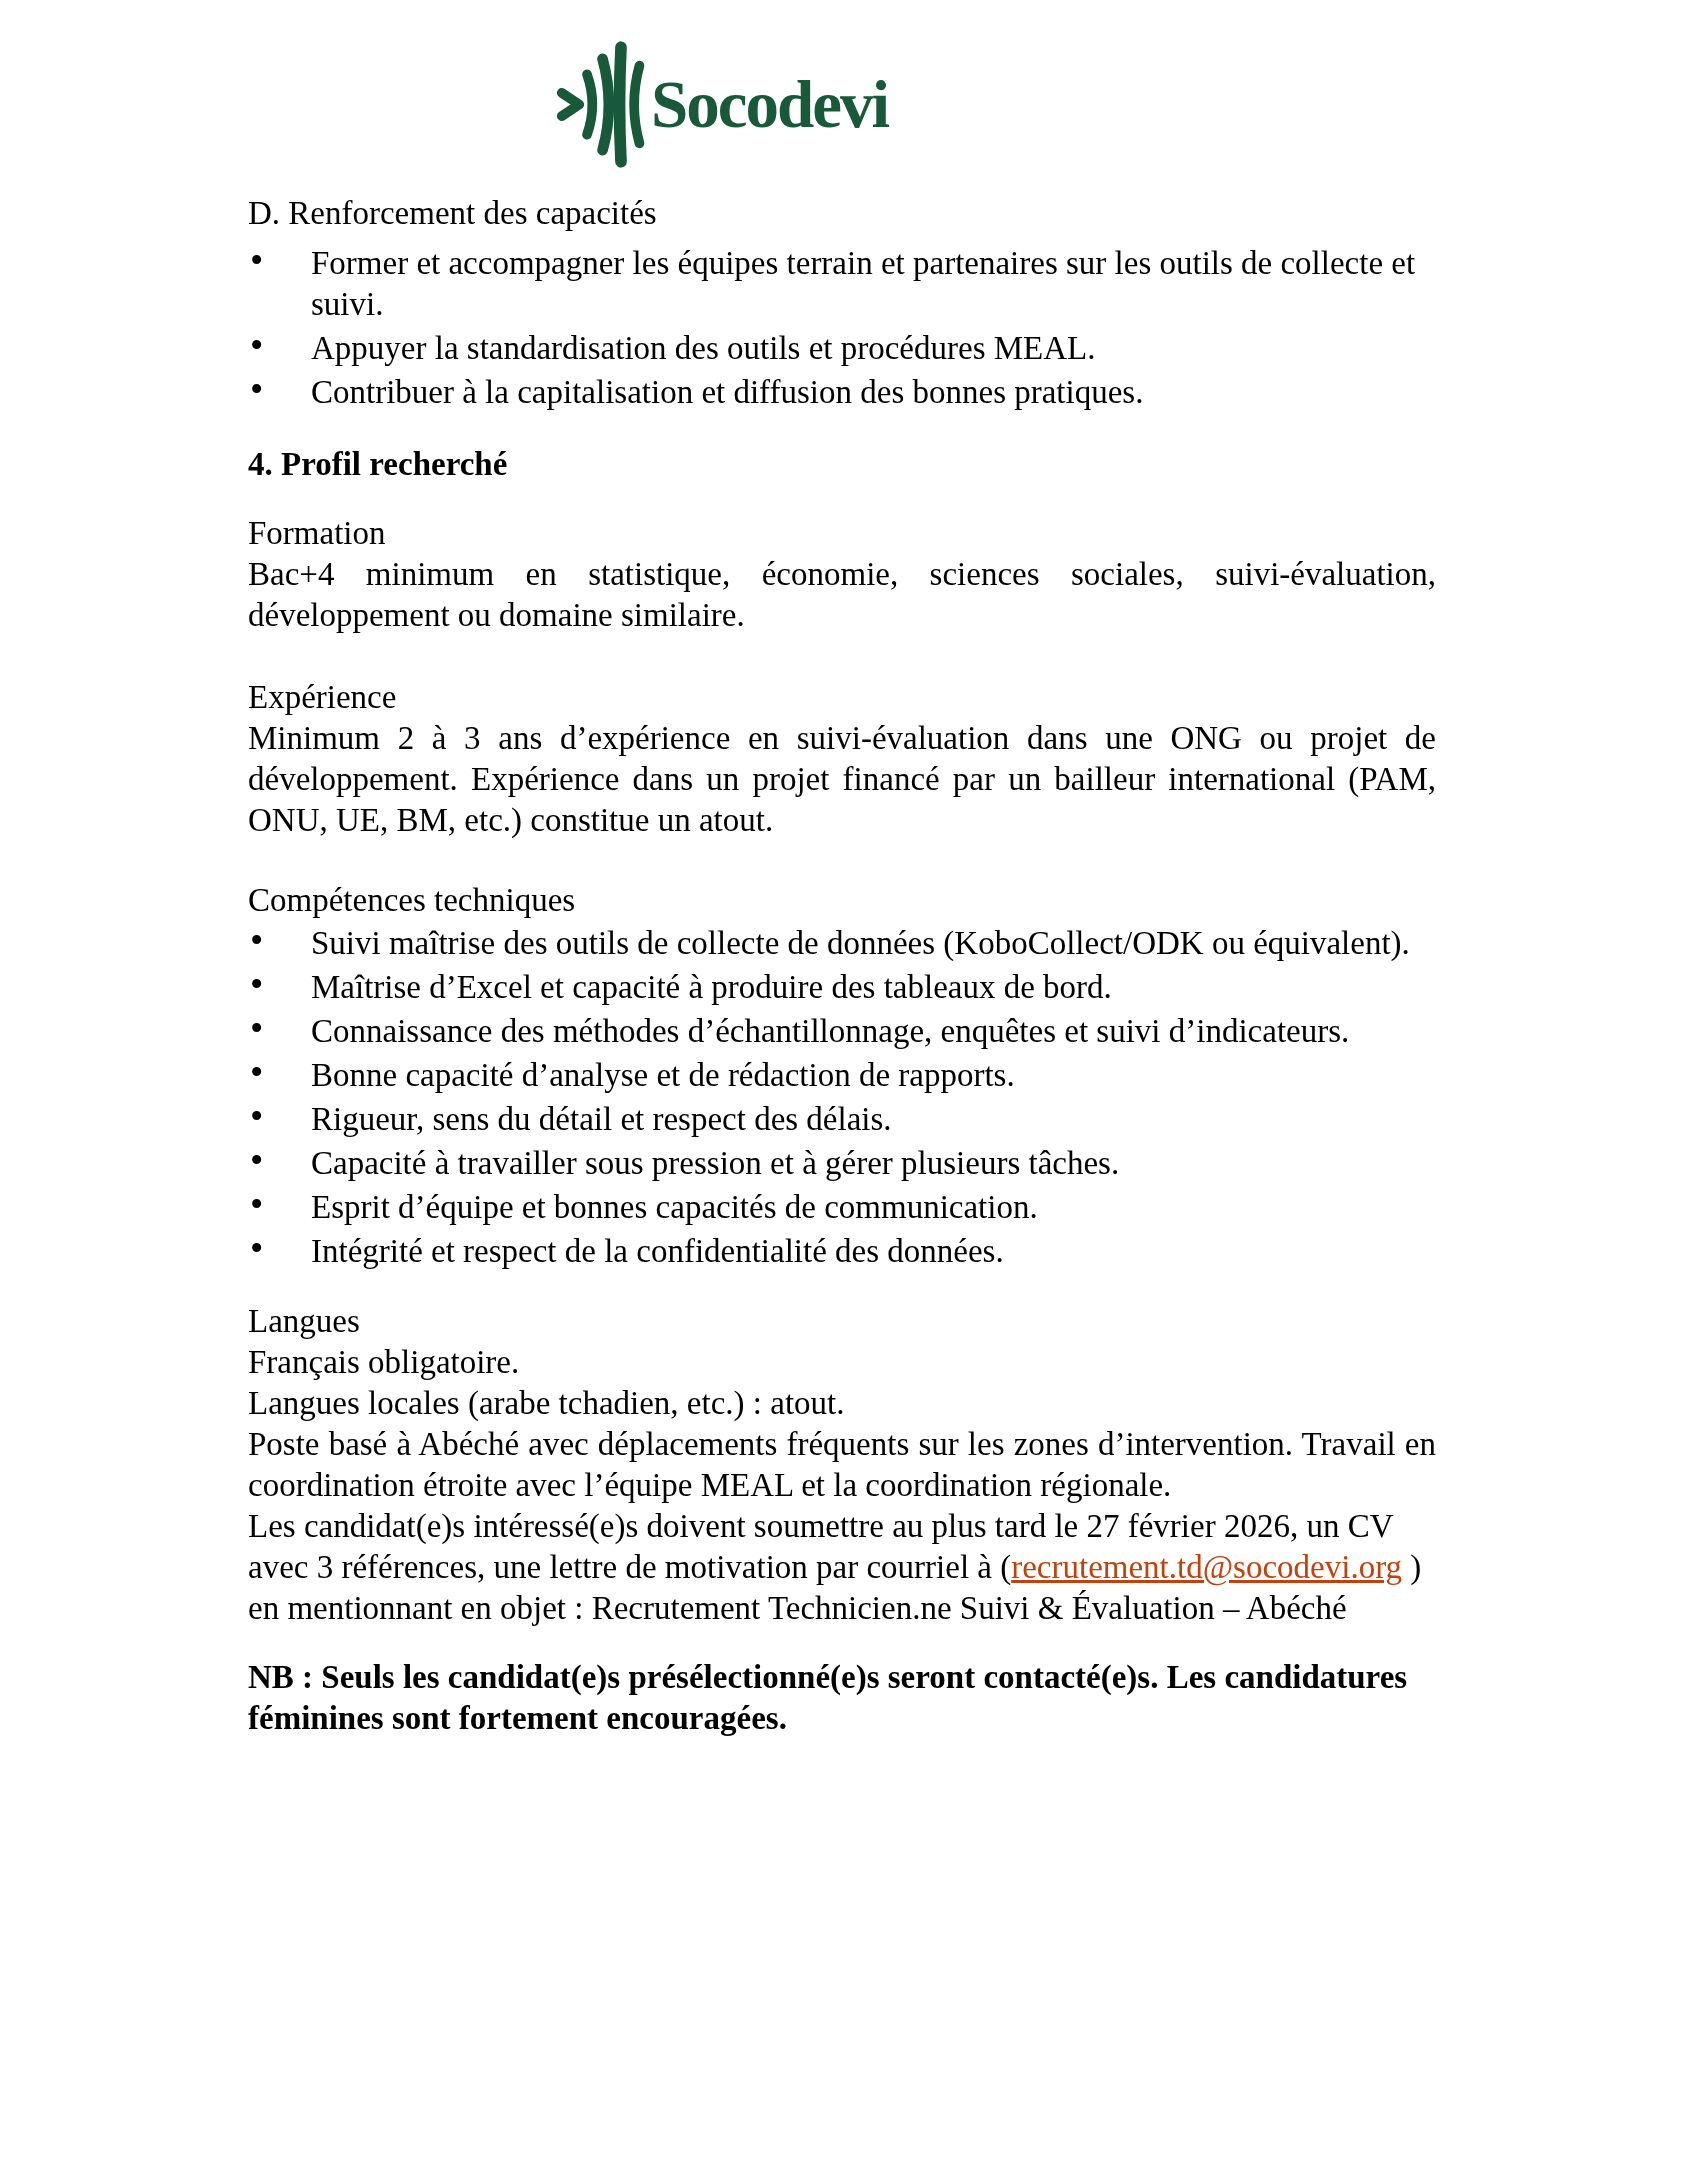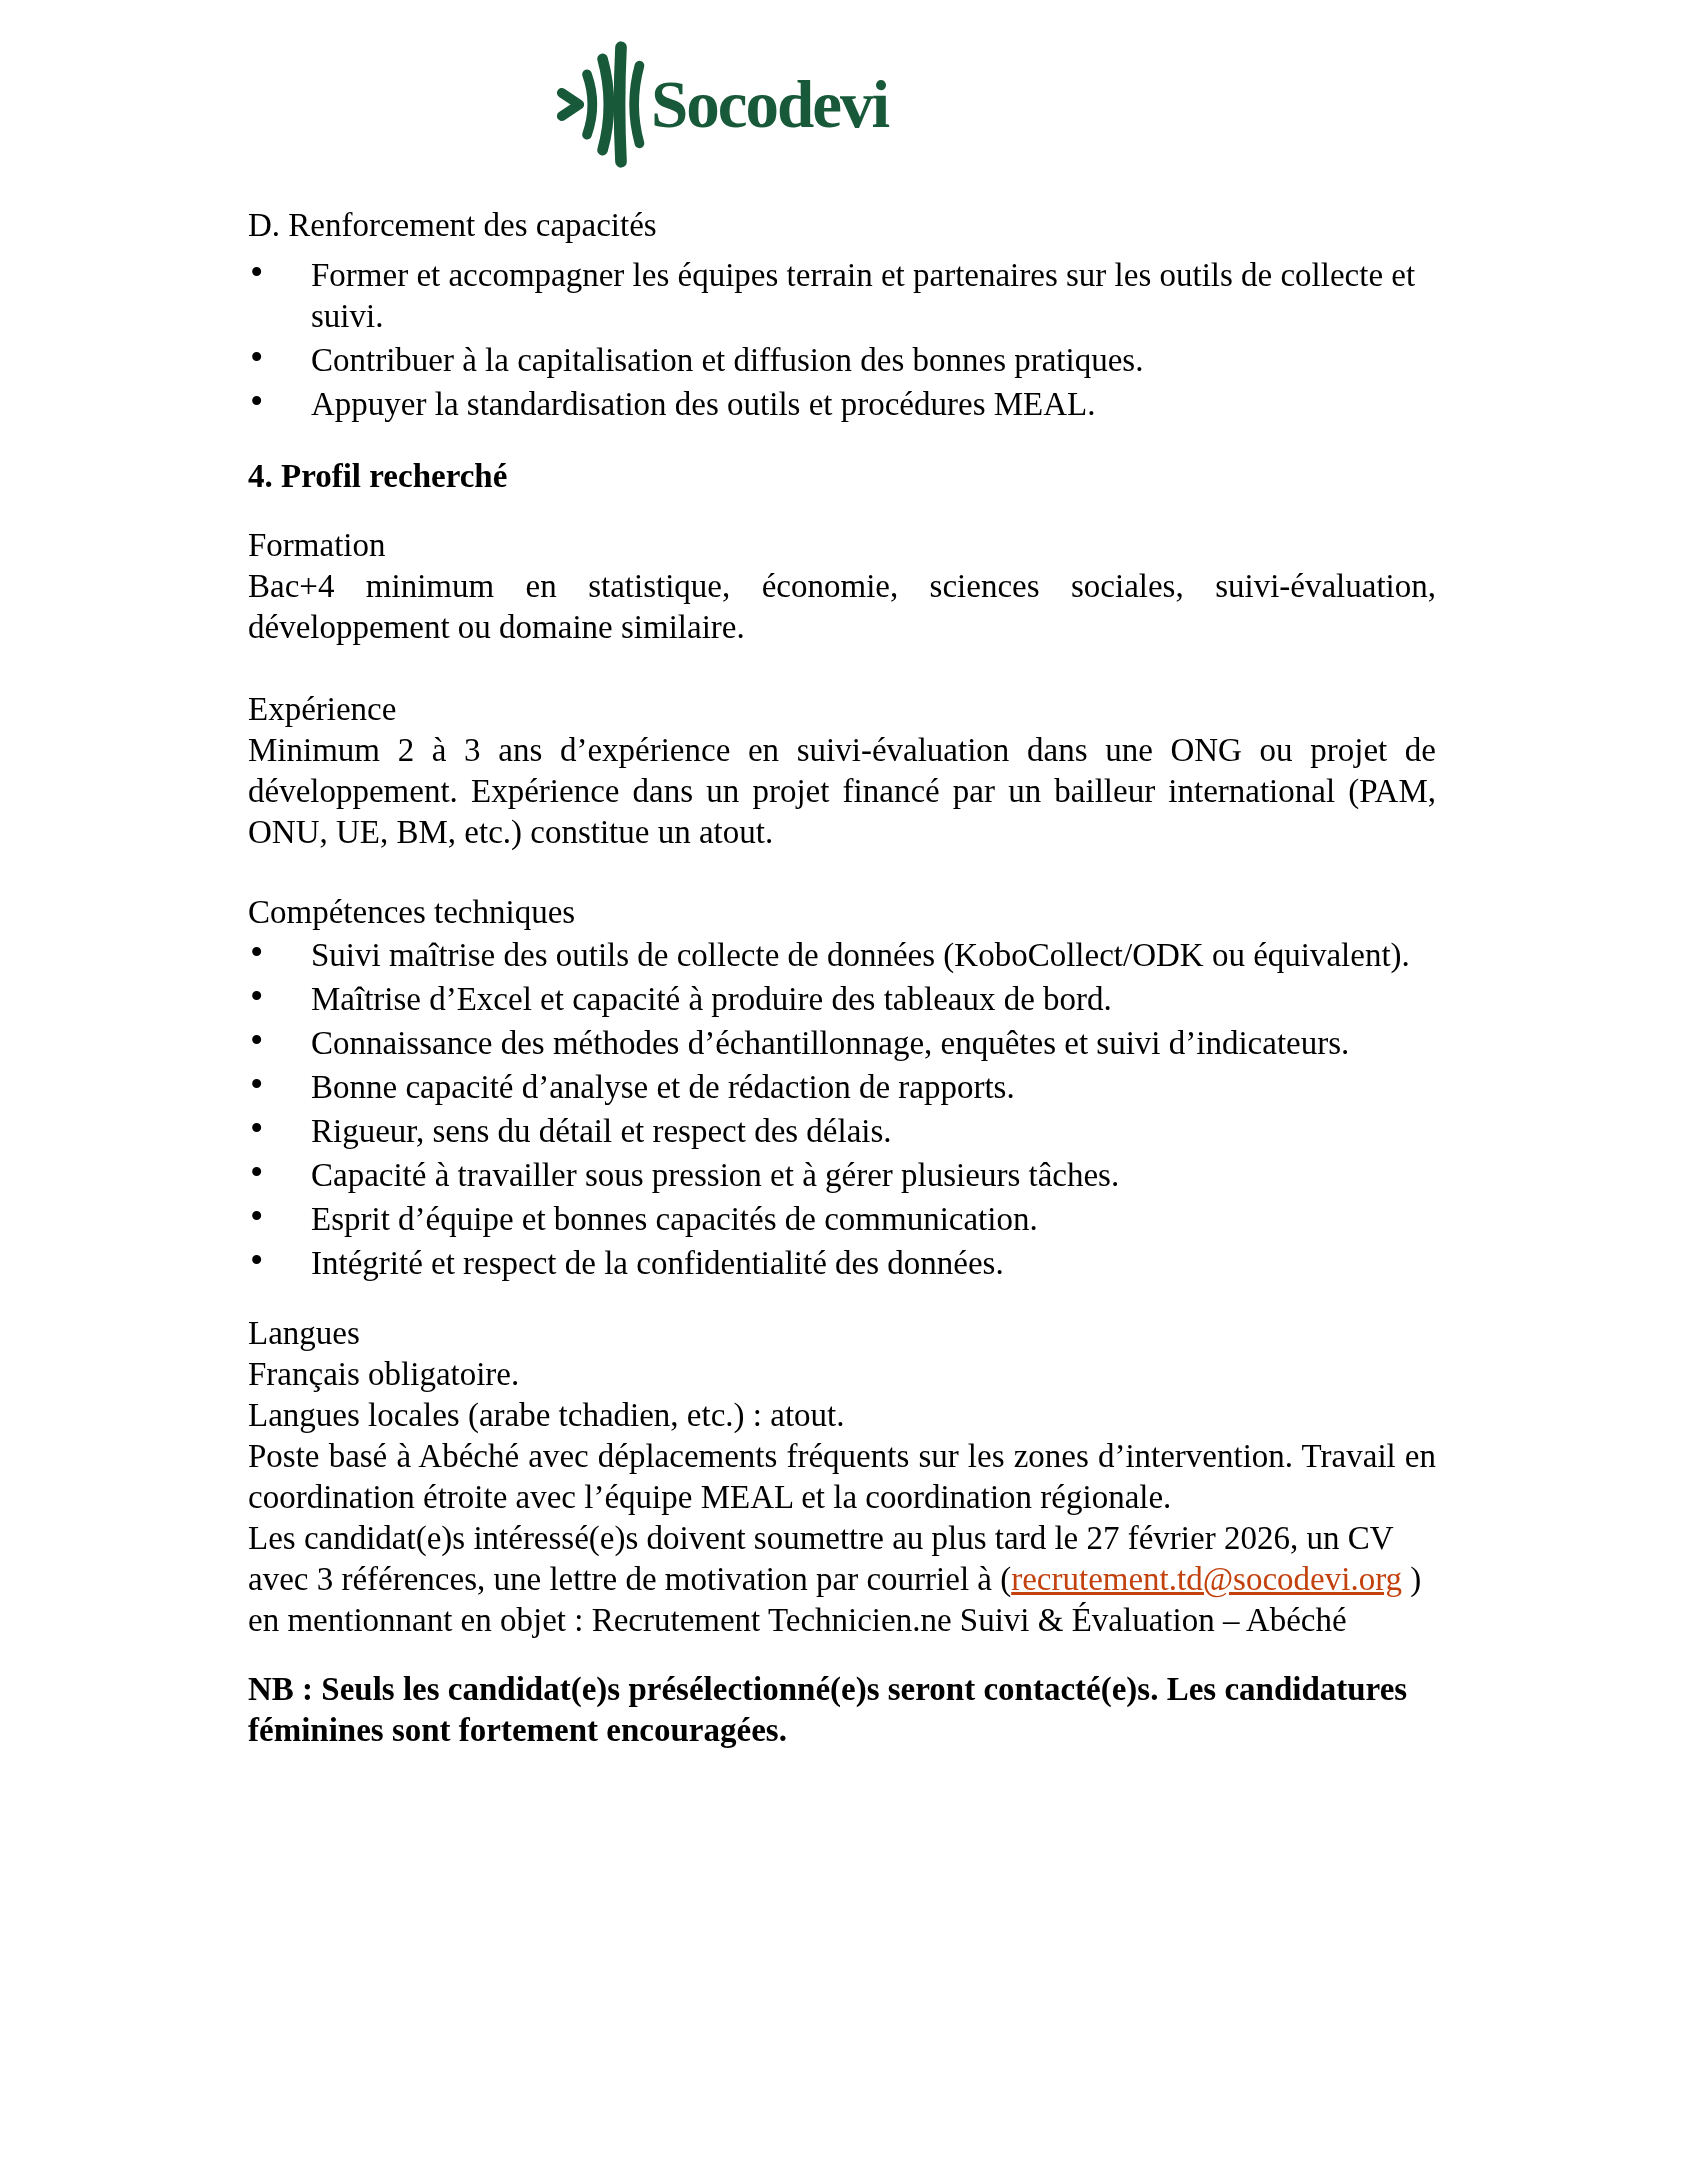--- a/index.html
+++ b/index.html
@@ -31,21 +31,21 @@
     font-weight: bold;
     font-size: 67px;
     line-height: 67px;
     letter-spacing: -2px;
     color: #175939;
     margin-left: -4px;
   }
   
   .content {
     position: absolute;
-    top: 12px; left: 248px;
+    top: 0; left: 248px;
     width: 1188px;
     padding-top: 193px;
   }
   .para { text-align: left; }
   .just { text-align: justify; }
   .bold { font-weight: bold; }
   ul.blist { list-style: none; }
   ul.blist li {
     position: relative;
     padding-left: 63px;
@@ -87,22 +87,22 @@
       <path d="M88,25 Q77,65 88,105" stroke-width="10"></path>
     </svg>
     <div class="logo-wordmark">Socodevi</div>
   </div>
 
   <div class="content">
 
     <div class="para">D. Renforcement des capacités</div>
     <ul class="blist mt-tight">
       <li>Former et accompagner les équipes terrain et partenaires sur les outils de collecte et suivi.</li>
+      <li>Appuyer la standardisation des outils et procédures MEAL.</li>
       <li>Contribuer à la capitalisation et diffusion des bonnes pratiques.</li>
-      <li>Appuyer la standardisation des outils et procédures MEAL.</li>
     </ul>
 
     <div class="para bold mt-h4">4. Profil recherché</div>
 
     <div class="para mt-blank">Formation</div>
     <div class="just">Bac+4 minimum en statistique, économie, sciences sociales, suivi-évaluation, développement ou domaine similaire.</div>
 
     <div class="para mt-exp">Expérience</div>
     <div class="just">Minimum 2 à 3 ans d’expérience en suivi-évaluation dans une ONG ou projet de développement. Expérience dans un projet financé par un bailleur international (PAM, ONU, UE, BM, etc.) constitue un atout.</div>
 

